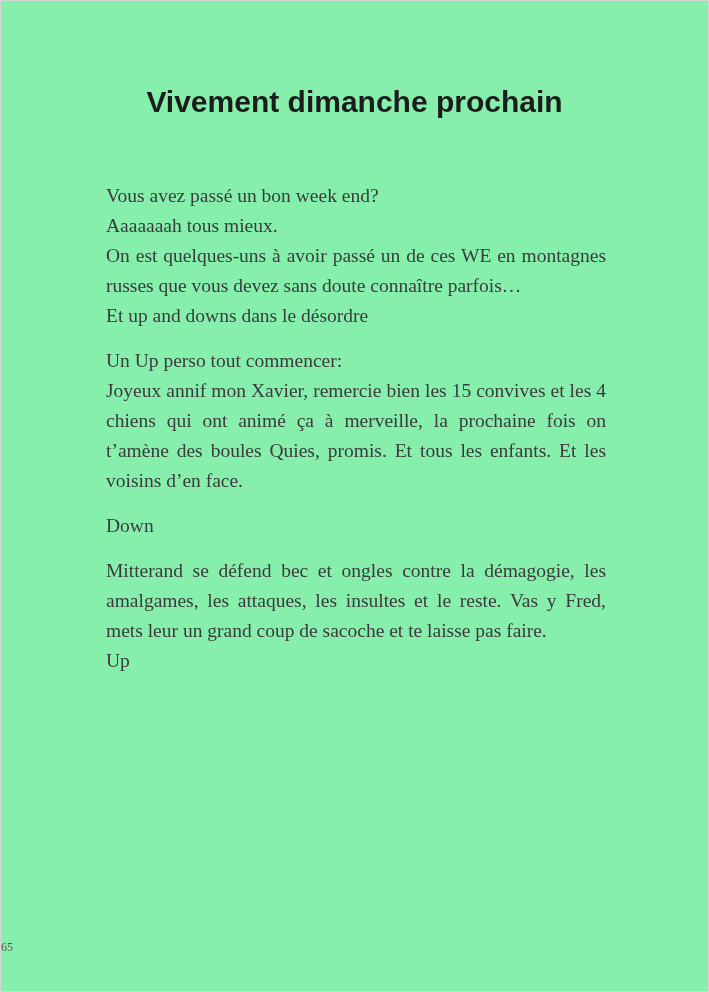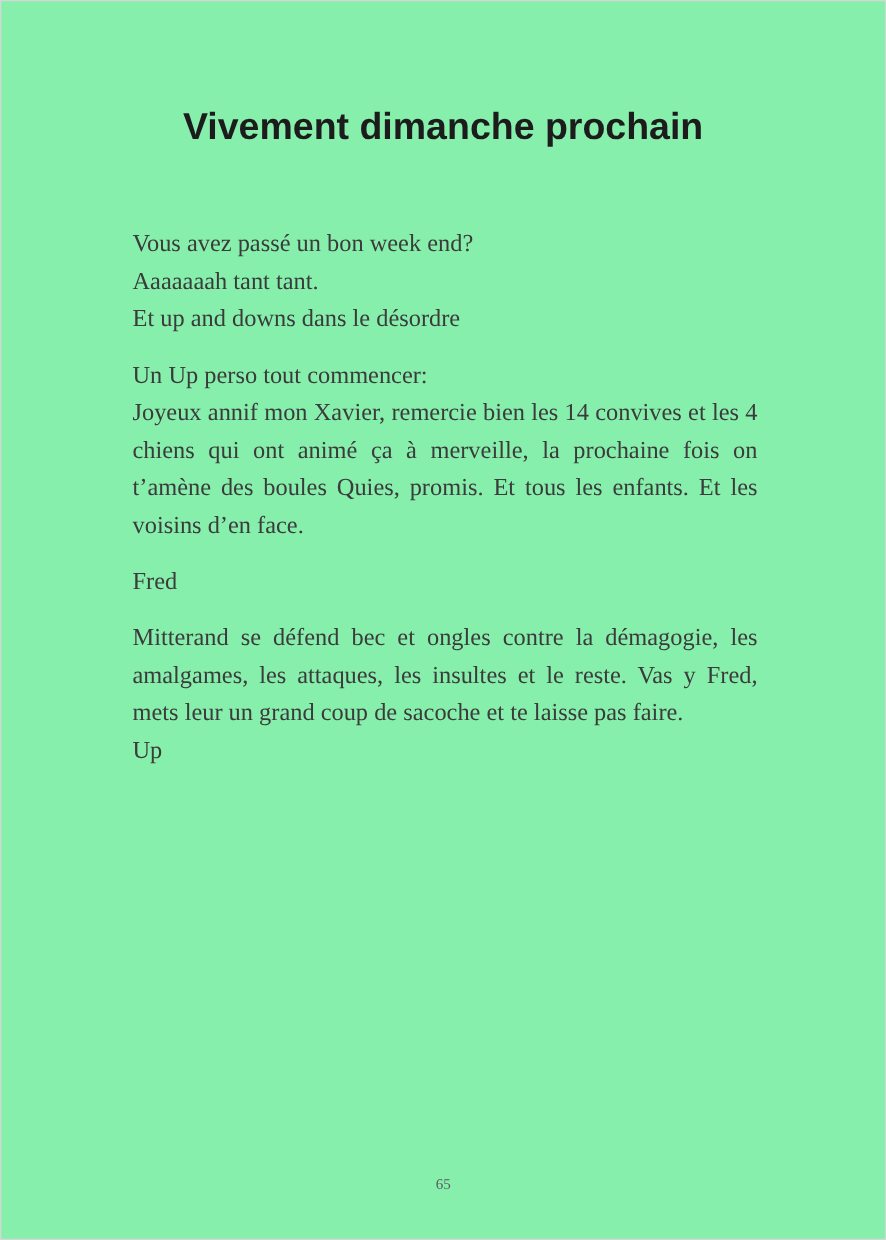--- a/index.html
+++ b/index.html
@@ -50,44 +50,44 @@
   }
   .line {
     text-align: justify;
     text-justify: inter-word;
   }
   .page-number {
     position: absolute;
     bottom: 36px;
     left: 0;
     right: 0;
-    text-align: center;
     font-family: "Liberation Serif", "DejaVu Serif", serif;
     font-size: 12px;
     color: #5a5a5a;
   }
 </style>
 </head>
 <body>
 
 <div class="page">
   <h1 class="title">Vivement dimanche prochain</h1>
 
   <main class="body-text">
       <div class="para">
         <div class="line">Vous avez passé un bon week end?</div>
-        <div class="line">Aaaaaaah tant tant.</div>
+        <div class="line">Aaaaaaah tous mieux.</div>
+        <div class="line">On est quelques-uns à avoir passé un de ces WE en montagnes russes que vous devez sans doute connaître parfois…</div>
         <div class="line">Et up and downs dans le désordre</div>
       </div>
       <div class="para">
         <div class="line">Un Up perso tout commencer:</div>
-        <div class="line">Joyeux annif mon Xavier, remercie bien les 14 convives et les 4 chiens qui ont animé ça à merveille, la prochaine fois on t’amène des boules Quies, promis. Et tous les enfants. Et les voisins d’en face.</div>
+        <div class="line">Joyeux annif mon Xavier, remercie bien les 15 convives et les 4 chiens qui ont animé ça à merveille, la prochaine fois on t’amène des boules Quies, promis. Et tous les enfants. Et les voisins d’en face.</div>
       </div>
       <div class="para">
-        <div class="line">Fred</div>
+        <div class="line">Down</div>
       </div>
       <div class="para">
         <div class="line">Mitterand se défend bec et ongles contre la démagogie, les amalgames, les attaques, les insultes et le reste. Vas y Fred, mets leur un grand coup de sacoche et te laisse pas faire.</div>
         <div class="line">Up</div>
       </div>
     </main>
 
   <div class="page-number">65</div>
 </div>
 

